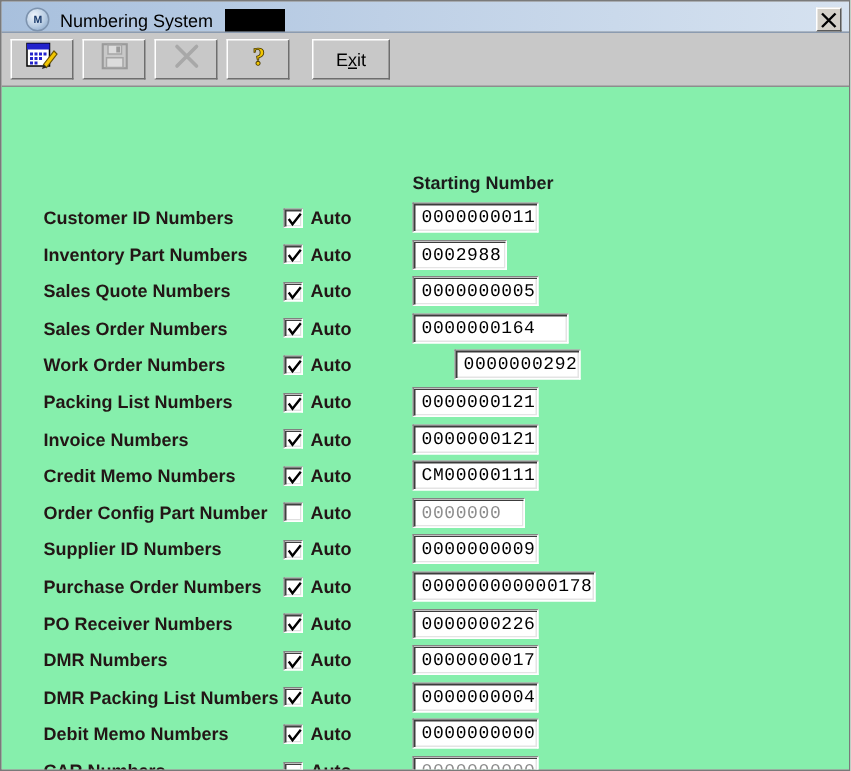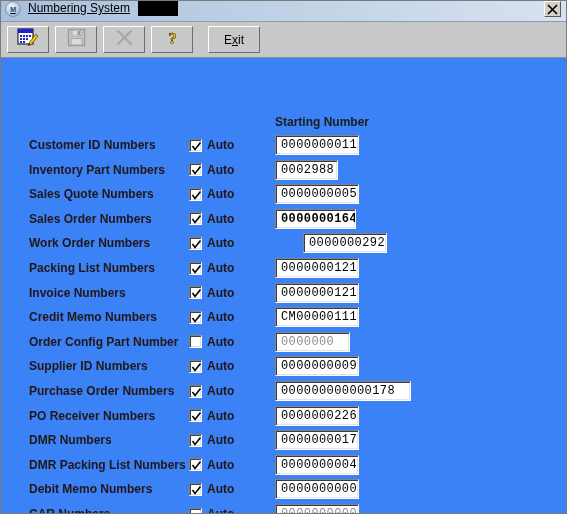--- a/index.html
+++ b/index.html
@@ -23,23 +23,22 @@
   }
 
   
   .titlebar {
     position: relative;
     height: 21px;
     box-sizing: border-box;
     background: linear-gradient(to right, #a8c0dd 0%, #bed0e6 45%, #d6e2f0 100%);
     border-bottom: 1px solid #8b9bb0;
     display: flex;
-    align-items: flex-start;
-    padding: 0 2px 0 4px;
-    text-decoration: underline;
+    align-items: flex-end;
+    padding: 0 2px 0 16px;
   }
   .app-icon {
     width: 16px;
     height: 16px;
     border-radius: 50%;
     background: radial-gradient(circle at 35% 32%, #eef4fb 0%, #b9cde3 55%, #7d9ec4 100%);
     border: 1px solid #7d93ae;
     box-sizing: border-box;
     display: flex;
     align-items: center;
@@ -109,21 +108,21 @@
     font-size: 12px;
     color: #000000;
     font-family: "Liberation Sans", sans-serif;
   }
   .tbtn .lbl u { text-decoration: underline; }
   .toolbar-sep { width: 3px; }
 
   
   .content {
     position: relative;
-    background: #3b82f6;
+    background: #86efac;
     height: calc(514px - 21px - 36px - 2px);
   }
 
   .header-label {
     position: absolute;
     left: 274px;
     top: 57px;
     font-size: 12px;
     font-weight: bold;
     color: #1c1c1c;
@@ -325,21 +324,21 @@
         <div class="row" style="top: 149.8px;">
           <div class="row-label">Sales Order Numbers</div>
           <div class="auto-group">
             <div class="checkbox">
               <svg width="11" height="11" viewBox="0 0 11 11">
                 <path d="M1.5 5 L4 8.5 L9.5 1.5" stroke="#000" stroke-width="1.6" fill="none"></path>
               </svg>
             </div>
             <span class="auto-label">Auto</span>
           </div>
-          <div class="field" style="width: 81px; font-weight: bold;">0000000164</div>
+          <div class="field" style="width: 104px;">0000000164</div>
         </div>
         <div class="row" style="top: 174.4px;">
           <div class="row-label">Work Order Numbers</div>
           <div class="auto-group">
             <div class="checkbox">
               <svg width="11" height="11" viewBox="0 0 11 11">
                 <path d="M1.5 5 L4 8.5 L9.5 1.5" stroke="#000" stroke-width="1.6" fill="none"></path>
               </svg>
             </div>
             <span class="auto-label">Auto</span>
@@ -405,21 +404,21 @@
         <div class="row" style="top: 322px;">
           <div class="row-label">Purchase Order Numbers</div>
           <div class="auto-group">
             <div class="checkbox">
               <svg width="11" height="11" viewBox="0 0 11 11">
                 <path d="M1.5 5 L4 8.5 L9.5 1.5" stroke="#000" stroke-width="1.6" fill="none"></path>
               </svg>
             </div>
             <span class="auto-label">Auto</span>
           </div>
-          <div class="field" style="width: 136px;">000000000000178</div>
+          <div class="field" style="width: 122px;">000000000000178</div>
         </div>
         <div class="row" style="top: 346.6px;">
           <div class="row-label">PO Receiver Numbers</div>
           <div class="auto-group">
             <div class="checkbox">
               <svg width="11" height="11" viewBox="0 0 11 11">
                 <path d="M1.5 5 L4 8.5 L9.5 1.5" stroke="#000" stroke-width="1.6" fill="none"></path>
               </svg>
             </div>
             <span class="auto-label">Auto</span>

